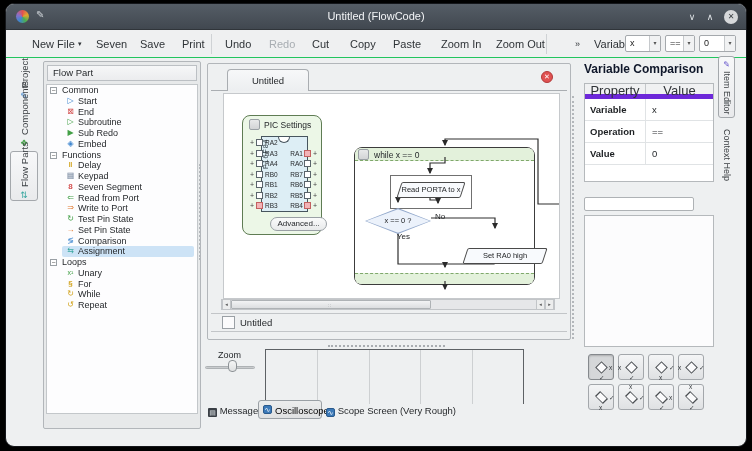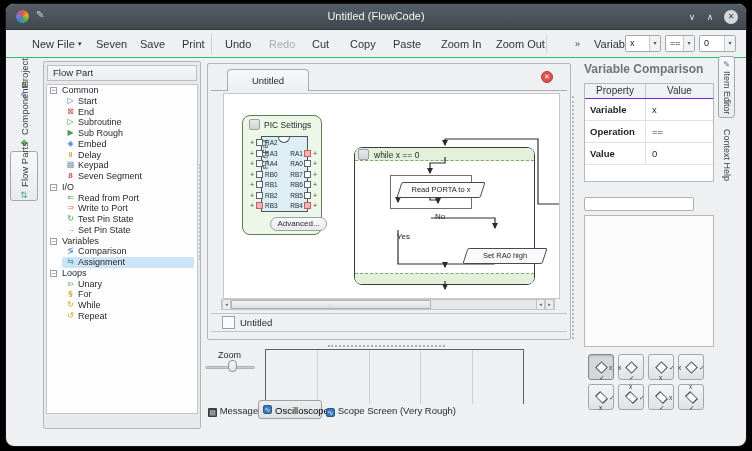--- a/index.html
+++ b/index.html
@@ -87,23 +87,23 @@
   .gline{position:absolute;top:0;bottom:0;width:1px;background:#cdd0d2}
   #dashsplit{position:absolute;left:322px;top:341px;width:117px;height:0;border-top:2px dotted #a9adb1}
   #vsplit1{position:absolute;left:566px;top:92px;height:243px;width:0;border-left:2px dotted #b3b7bb}
   #vsplit2{position:absolute;left:193px;top:160px;height:96px;width:0;border-left:2px dotted #b3b7bb}
   
   .btab{position:absolute;font-size:9.5px;color:#26292c;cursor:pointer}
   #osctab{position:absolute;left:252px;top:396px;width:64px;height:19px;background:linear-gradient(#eceded,#dfe1e2);border:1px solid #9aa0a5;border-radius:3px;cursor:pointer}
   .scopeico{display:inline-block;width:9px;height:9px;background:#3b79b8;border:1px solid #2a5a8c;border-radius:2px;color:#fff;font-size:7px;line-height:8px;text-align:center;vertical-align:-1px}
   .msgico{display:inline-block;width:9px;height:9px;background:#3a3f45;border-radius:1px;color:#cfd4d8;font-size:7px;line-height:9px;text-align:center;vertical-align:-1px}
   
-  #insp-title{position:absolute;left:578px;top:58px;font-size:12px;font-weight:bold;color:#737373}
+  #insp-title{position:absolute;left:578px;top:58px;font-size:12px;font-weight:bold;color:#0f172a}
   #ptable{position:absolute;left:578px;top:79px;width:130px;height:99px;background:#fff;border:1px solid #b5b9bc}
-  #ptable .hrow{display:flex;height:15px;background:#f0f1f2;border-bottom:1px solid #6d28d9;font-size:10px;color:#2f3337}
+  #ptable .hrow{display:flex;height:15px;background:#f0f1f2;border-bottom:5px solid #6d28d9;font-size:13px;color:#2f3337}
   #ptable .hrow div{line-height:14px;text-align:center}
   #ptable .hc1{width:61px;border-right:1px solid #c3c7ca}
   #ptable .hc2{flex:1}
   #ptable .drow{display:flex;height:22px;border-bottom:1px solid #e0e3e5;font-size:9.5px}
   #ptable .pc{width:61px;font-weight:bold;color:#1d2023;padding:5px 0 0 5px;border-right:1px solid #e0e3e5}
   #ptable .vc{flex:1;color:#26292c;padding:5px 0 0 6px;cursor:text}
   #rinput{position:absolute;left:578px;top:193px;width:110px;height:14px;background:#fff;border:1px solid #aeb2b5;border-radius:2px;cursor:text}
   #rlist{position:absolute;left:578px;top:211px;width:130px;height:132px;background:#fcfcfd;border:1px solid #b5b9bc}
   .dbtn{position:absolute;width:26px;height:26px;background:linear-gradient(#f4f5f6,#dfe1e3);border:1px solid #a3a7ab;border-radius:3px;cursor:pointer}
   .dbtn.sel{background:#d5d7d9;border-color:#85898d;box-shadow:inset 0 1px 2px rgba(0,0,0,.2)}
@@ -190,61 +190,57 @@
       <div class="trow">
           <span class="ticon c-red">⊠</span>
           <span class="ilab">End</span>
         </div>
       <div class="trow">
           <span class="ticon c-green">▷</span>
           <span class="ilab">Subroutine</span>
         </div>
       <div class="trow">
           <span class="ticon c-green">▶</span>
-          <span class="ilab">Sub Rough</span>
+          <span class="ilab">Sub Redo</span>
         </div>
       <div class="trow">
           <span class="ticon c-blue">◈</span>
           <span class="ilab">Embed</span>
         </div>
       <div class="trow">
+          <span class="exp">−</span>
+          <span class="glab">Functions</span>
+        </div>
+      <div class="trow">
           <span class="ticon c-gold bold">‖</span>
           <span class="ilab">Delay</span>
         </div>
       <div class="trow">
           <span class="ticon c-slate">▦</span>
           <span class="ilab">Keypad</span>
         </div>
       <div class="trow">
           <span class="ticon c-red bold">8</span>
           <span class="ilab">Seven Segment</span>
         </div>
       <div class="trow">
-          <span class="exp">−</span>
-          <span class="glab">I/O</span>
-        </div>
-      <div class="trow">
           <span class="ticon c-green">⇐</span>
           <span class="ilab">Read from Port</span>
         </div>
       <div class="trow">
           <span class="ticon c-org">⇒</span>
           <span class="ilab">Write to Port</span>
         </div>
       <div class="trow">
           <span class="ticon c-green">↻</span>
           <span class="ilab">Test Pin State</span>
         </div>
       <div class="trow">
           <span class="ticon c-org bold">→</span>
           <span class="ilab">Set Pin State</span>
-        </div>
-      <div class="trow">
-          <span class="exp">−</span>
-          <span class="glab">Variables</span>
         </div>
       <div class="trow">
           <span class="ticon c-blue">≶</span>
           <span class="ilab">Comparison</span>
         </div>
       <div class="trow sel">
           <span class="ticon c-teal">⇆</span>
           <span class="ilab">Assignment</span>
         </div>
       <div class="trow">
@@ -346,23 +342,28 @@
         <path d="M207,101 L207,107 L215,107 L215,110" marker-end="url(#arr)"></path>
         <path d="M175,104 L175,109" marker-end="url(#arr)"></path>
         <path d="M208,125 L272,125 L272,135" marker-end="url(#arr)"></path>
         <path d="M175,137 L175,171 L271,171 L271,155"></path>
         <path d="M222,171 L222,174" marker-end="url(#arr)"></path>
         <path d="M222,188 L222,196" marker-end="url(#arr)"></path>
       </g>
     </svg>
 
     <div id="innerrect"></div>
-    <div class="para" style="left:191px;top:118px;width:84px">
+    <div class="para" style="left:191px;top:118px;width:64px">
       <div class="bg"></div>
       <div class="tx">Read PORTA to x</div>
+    </div>
+    <div id="diamond">
+      <div class="d1"></div>
+      <div class="d2"></div>
+      <div class="tx">x == 0 ?</div>
     </div>
     <div class="flowlab" style="left:227px;top:148px">No</div>
     <div class="flowlab" style="left:189px;top:168px">Yes</div>
     <div class="para" style="left:257px;top:184px;width:80px">
       <div class="bg"></div>
       <div class="tx">Set RA0 high</div>
     </div>
 
     <div id="hscroll">
       <div class="sbtn" style="left:0">◂</div>

